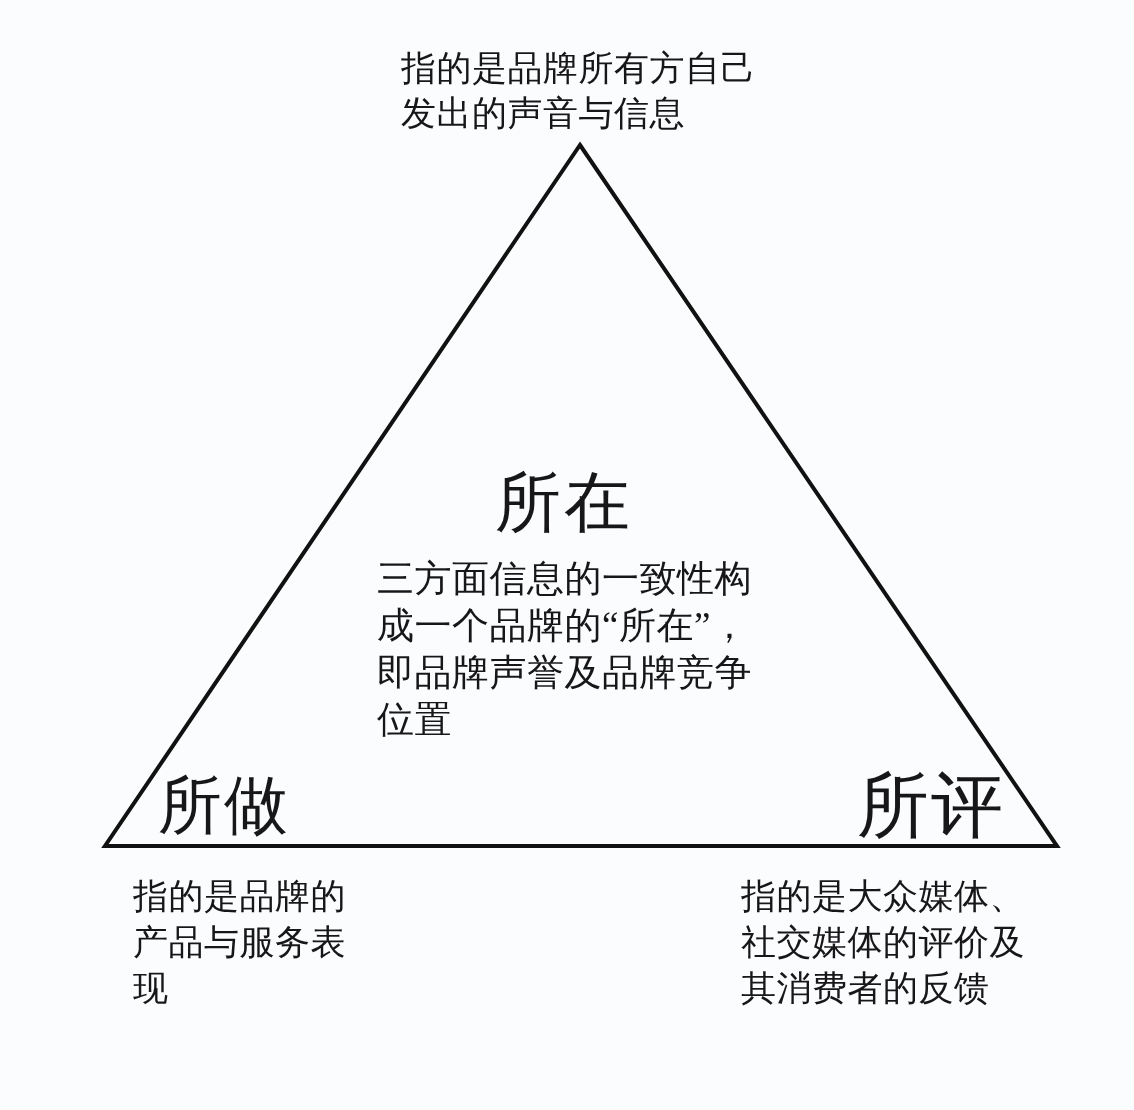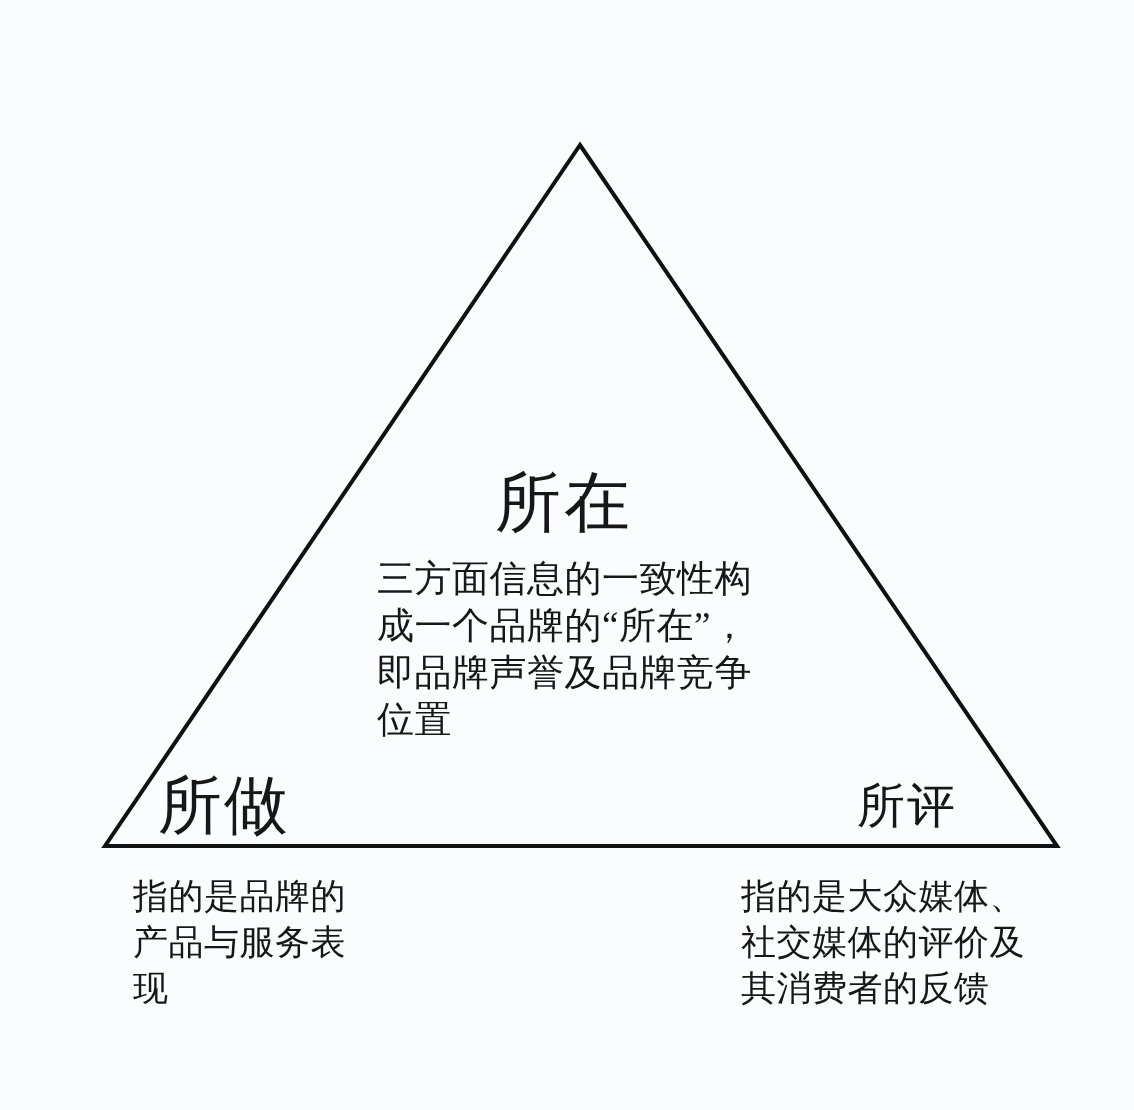--- a/index.html
+++ b/index.html
@@ -80,21 +80,21 @@
     top: 874px;
     width: 220px;
     font-size: 35px;
     line-height: 46px;
     letter-spacing: 0.5px;
   }
   
   #label-right {
     left: 857px;
     top: 768px;
-    font-size: 48px;
+    font-size: 72px;
     line-height: 76px;
     letter-spacing: 2px;
   }
   
   #note-right {
     left: 741px;
     top: 874px;
     width: 310px;
     font-size: 35px;
     line-height: 46px;
@@ -103,20 +103,21 @@
 </style>
 </head>
 <body style="background: rgb(251, 252, 253); color: rgb(23, 23, 26);">
 
 <div id="stage">
 
   <svg id="triangle-svg" viewBox="0 0 1134 1110" aria-hidden="true">
     <polygon points="580,145 1057,846 105,846" fill="none" stroke="#111111" stroke-width="4" stroke-linejoin="miter"></polygon>
   </svg>
 
+  <div class="txt" id="note-top">指的是品牌所有方自己发出的声音与信息</div>
 
 
   <div class="txt" id="label-center">所在</div>
 
   <div class="txt" id="note-center">三方面信息的一致性构成一个品牌的“所在”，即品牌声誉及品牌竞争位置</div>
 
   <div class="txt" id="label-left">所做</div>
 
   <div class="txt" id="note-left">指的是品牌的产品与服务表现</div>
 

